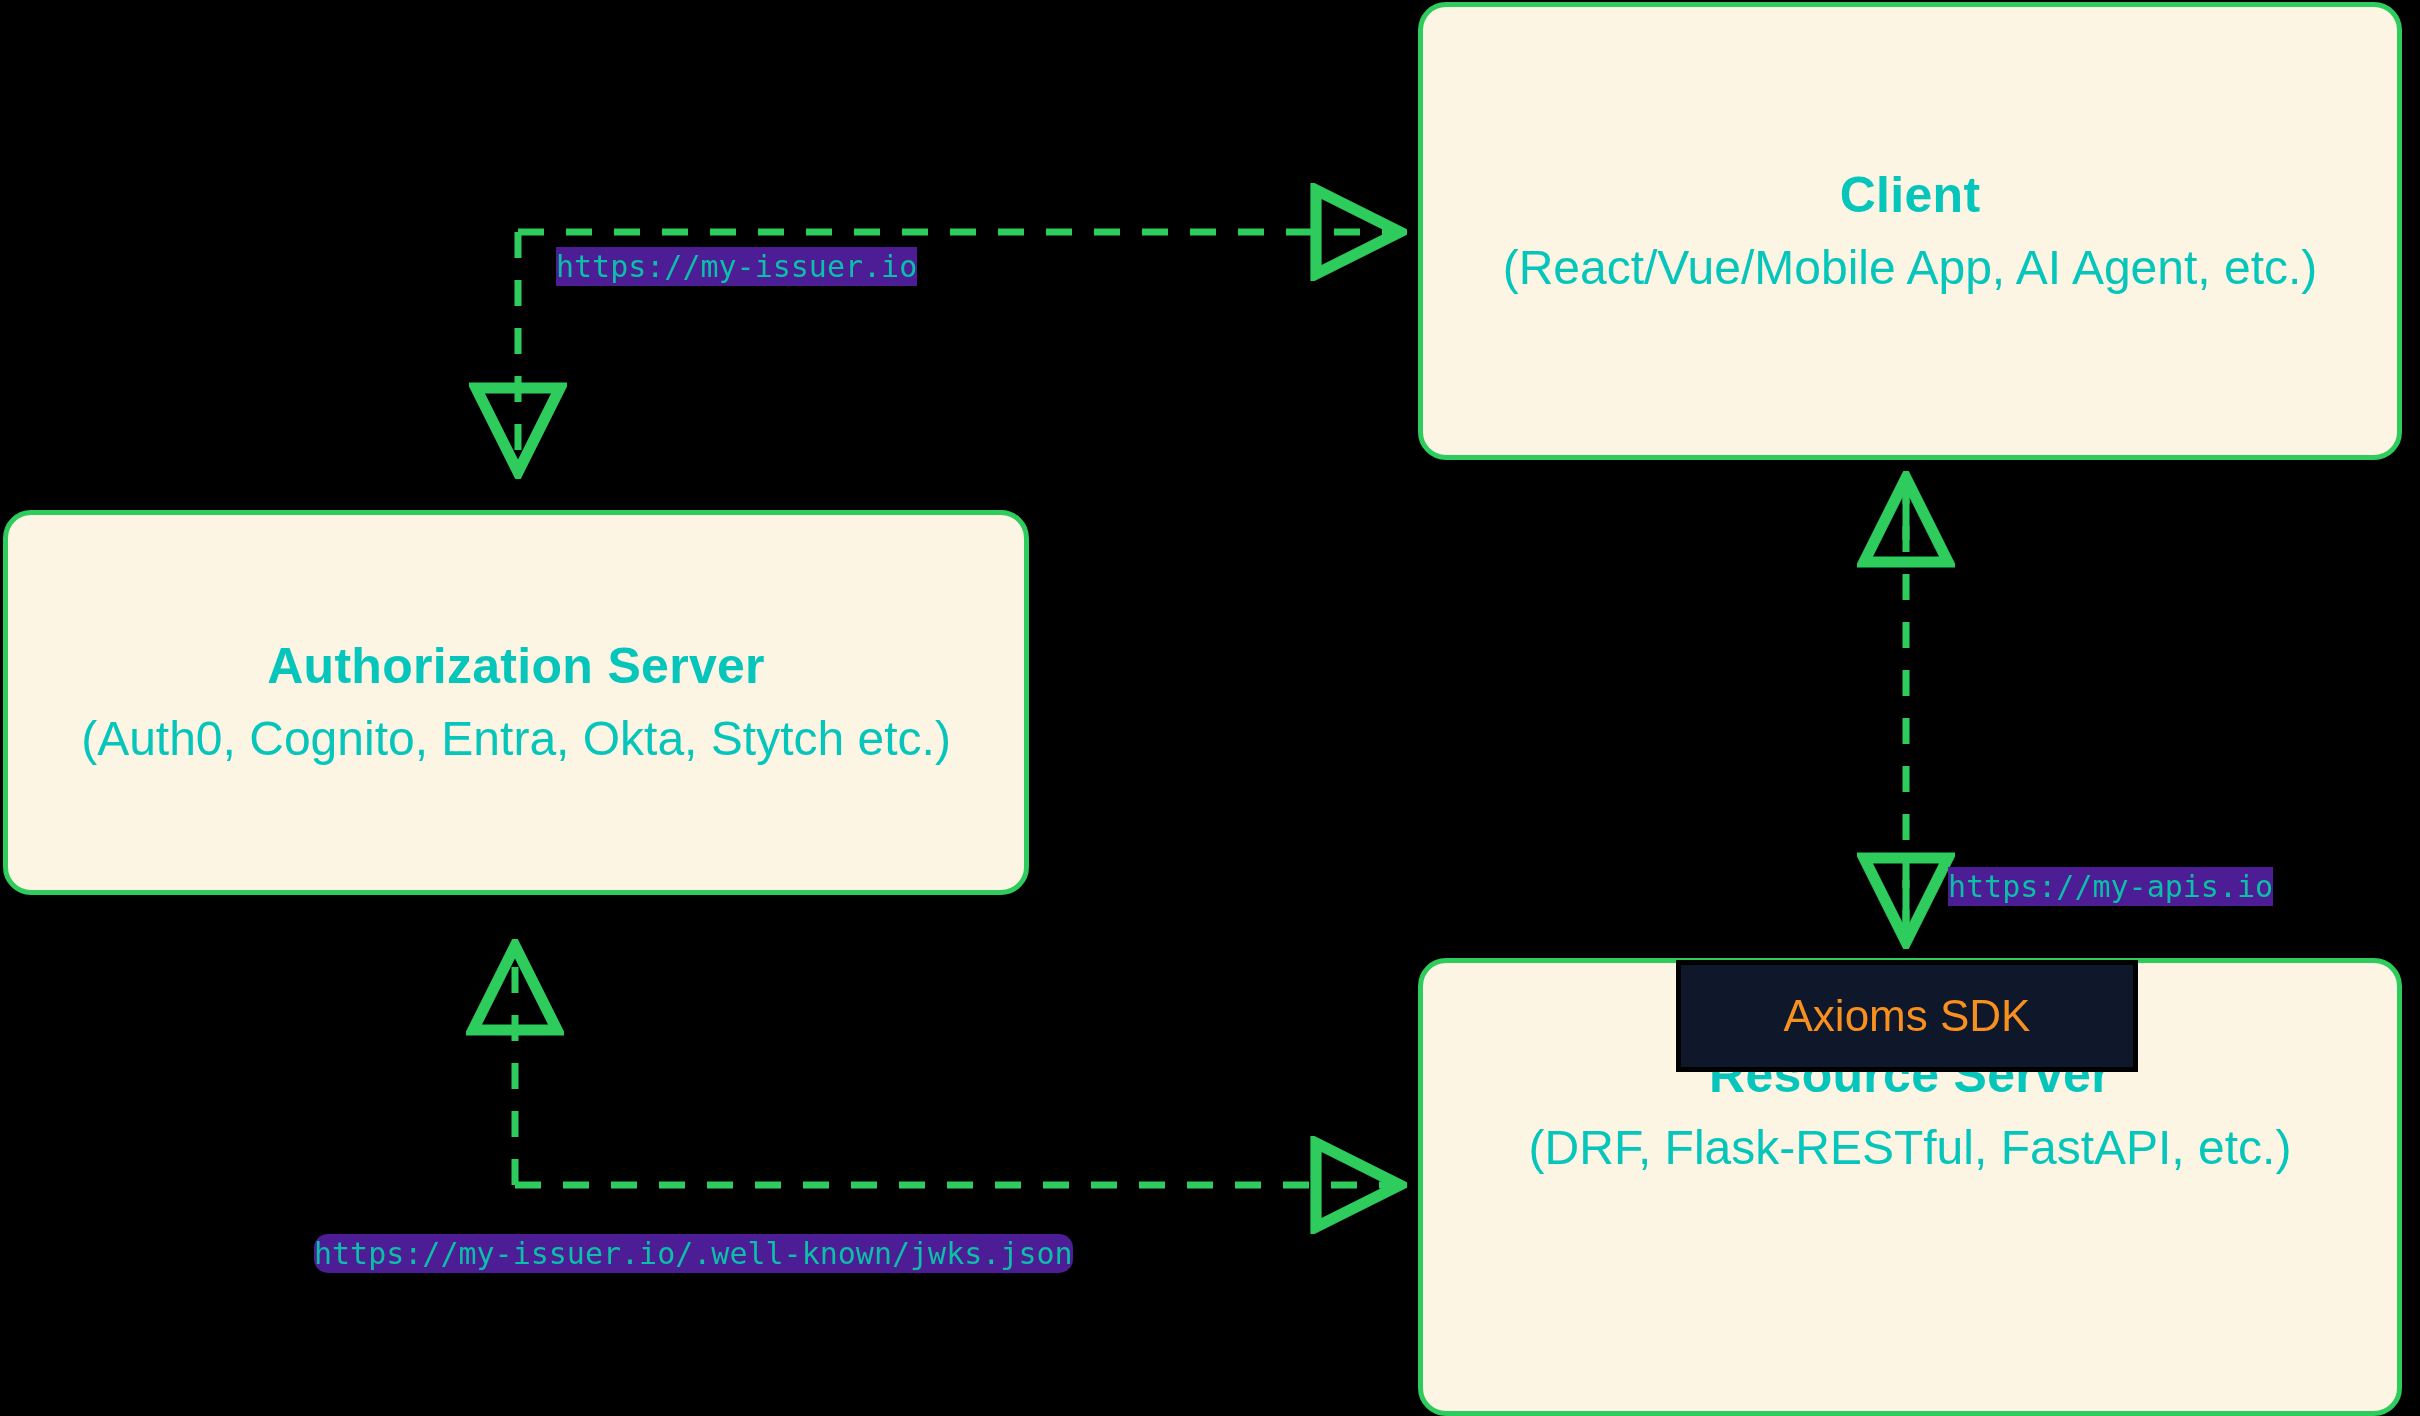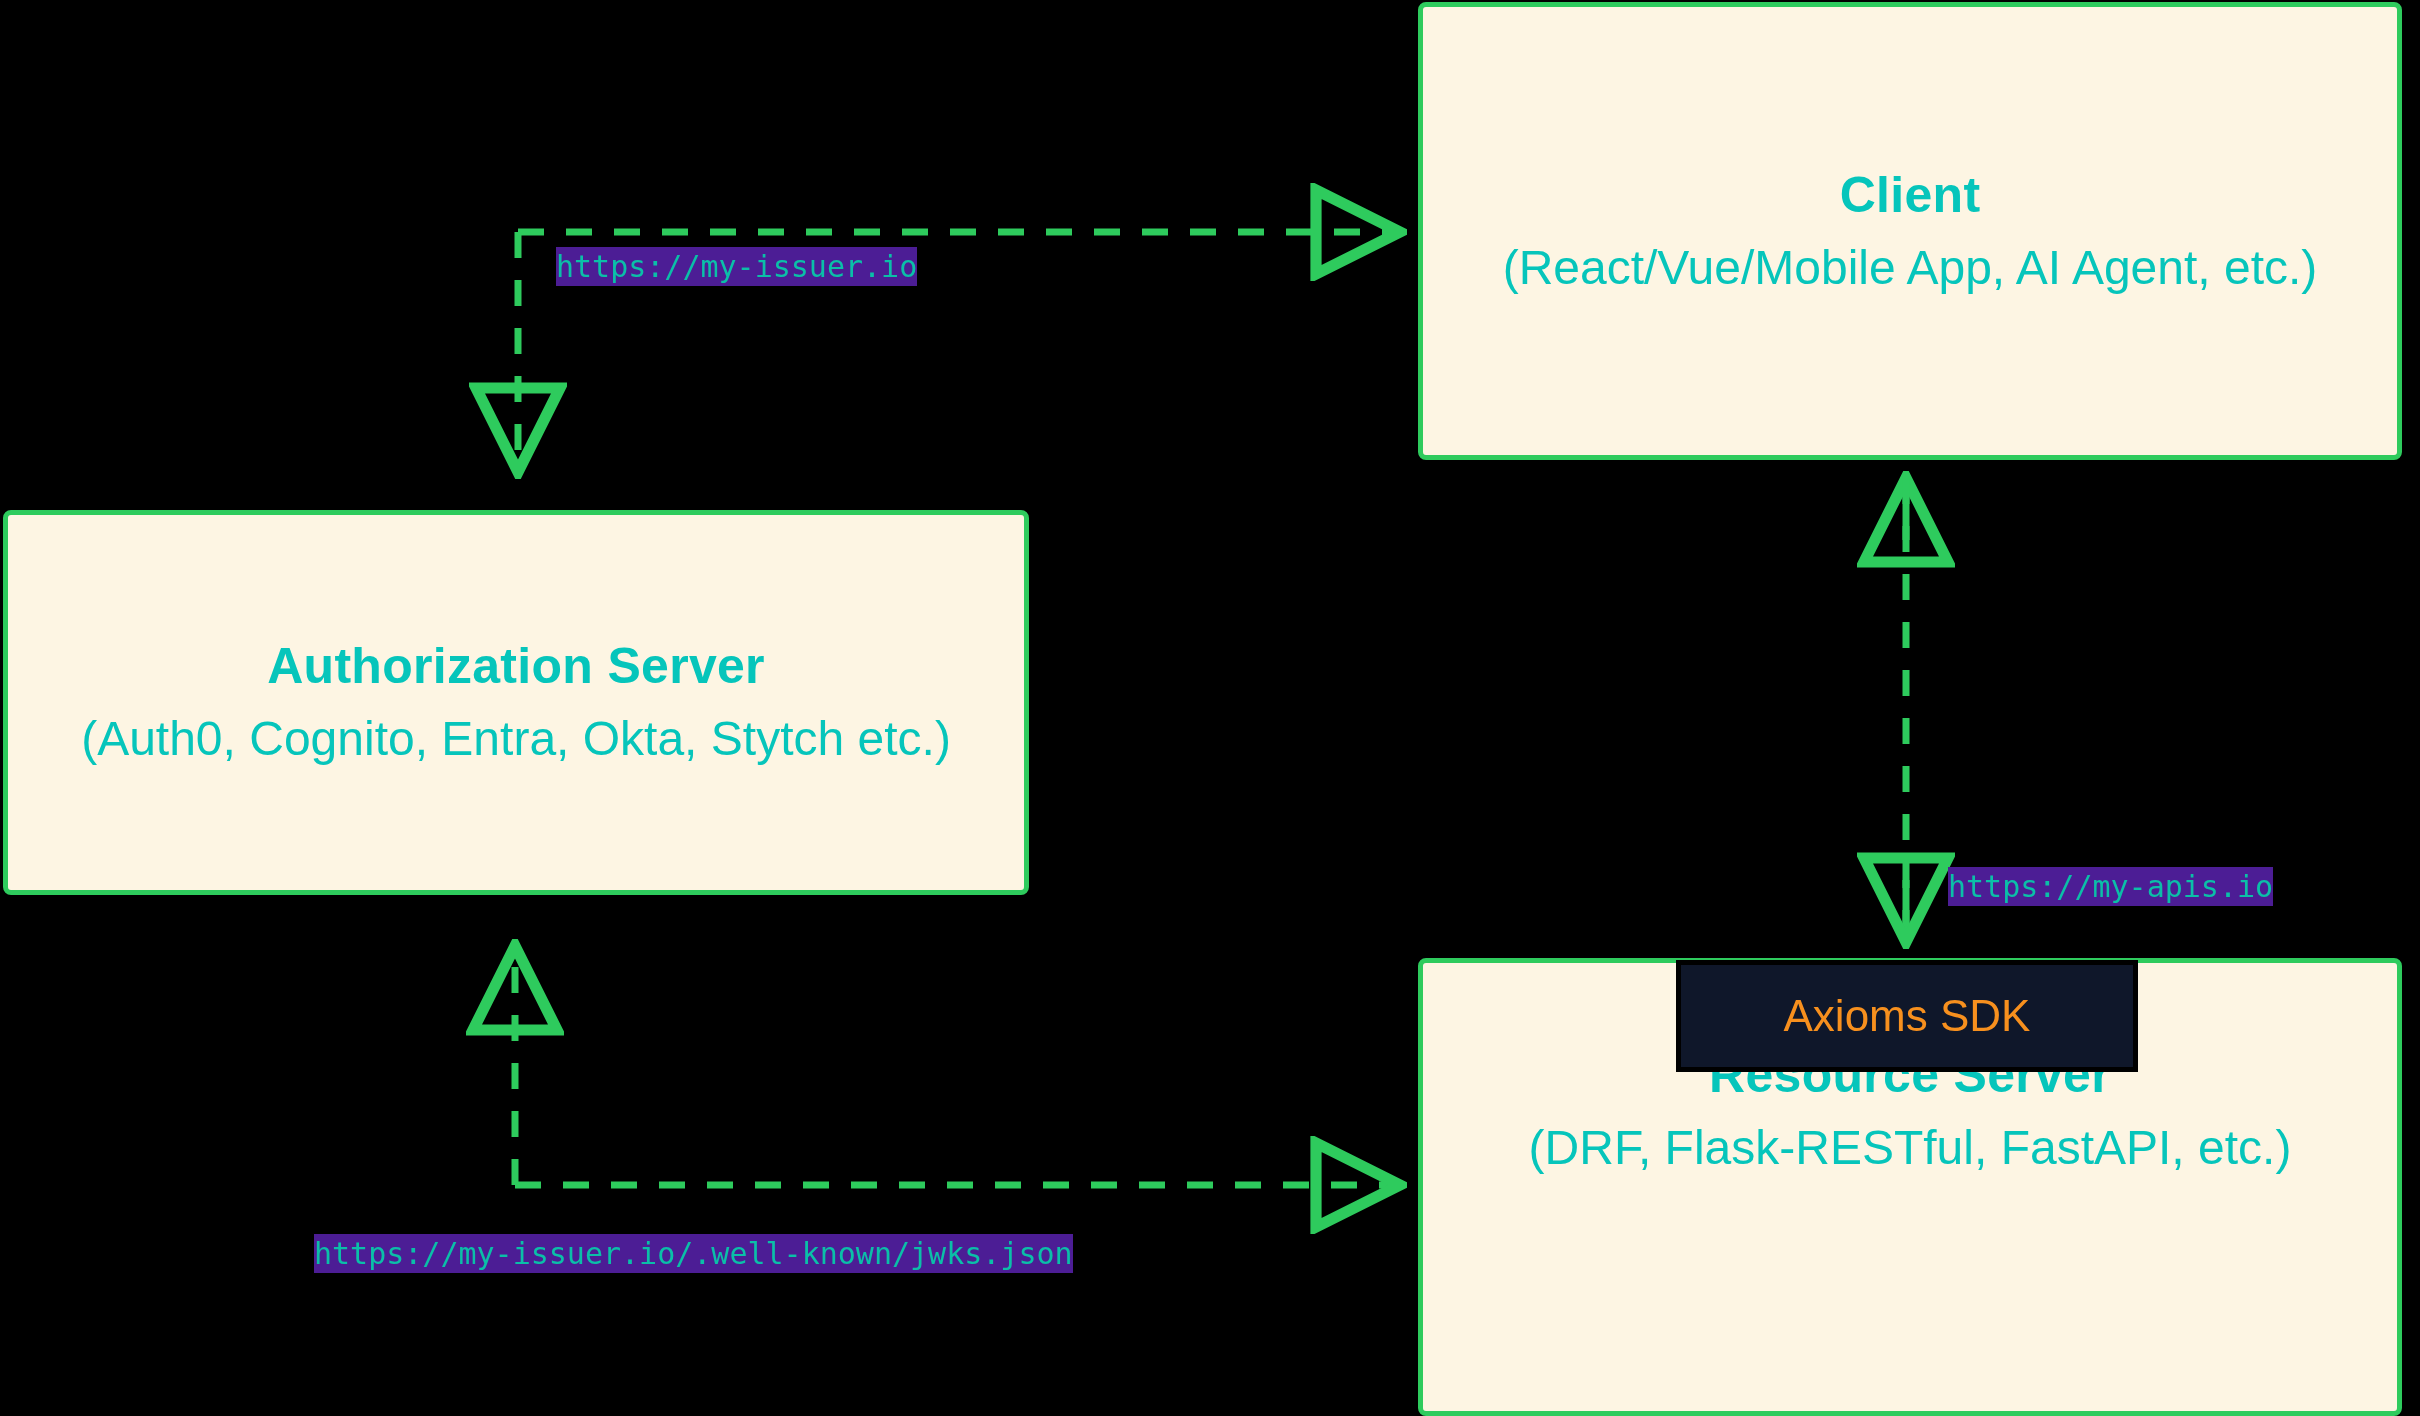--- a/index.html
+++ b/index.html
@@ -13,21 +13,21 @@
     width: 2420px;
     height: 1416px;
     background: #000000;
     overflow: hidden;
     font-family: "Liberation Sans", sans-serif;
   }
   .node {
     position: absolute;
     background: #fdf5e3;
     border: 5px solid #2ecb5d;
-    border-radius: 8px;
+    border-radius: 28px;
     box-sizing: border-box;
     display: flex;
     flex-direction: column;
     align-items: center;
     justify-content: center;
     text-align: center;
   }
   .node-title {
     color: #06c5bb;
     font-weight: bold;
@@ -106,21 +106,21 @@
     font-family: "DejaVu Sans Mono", monospace;
     font-size: 30px;
     line-height: 1.18;
     letter-spacing: 0px;
     white-space: nowrap;
     padding: 2px 0;
     z-index: 6;
   }
   #url-issuer   { left: 556px;  top: 247px; }
   #url-apis     { left: 1948px; top: 867px; }
-  #url-jwks     { left: 314px;  top: 1234px; }
+  #url-jwks     { left: 314px;  top: 1234px; border-radius: 14px; }
 </style>
 </head>
 <body>
 
 <div id="canvas">
 
   <svg id="arrows" viewBox="0 0 2420 1416" width="2420" height="1416" xmlns="http://www.w3.org/2000/svg">
     <defs>
       <marker id="arrowOpenRight" markerWidth="14" markerHeight="14" refX="13" refY="7" orient="auto" markerUnits="strokeWidth">
         <path d="M1,1 L13,7 L1,13 z" fill="none" stroke="#2ecb5d" stroke-width="1.6"></path>

